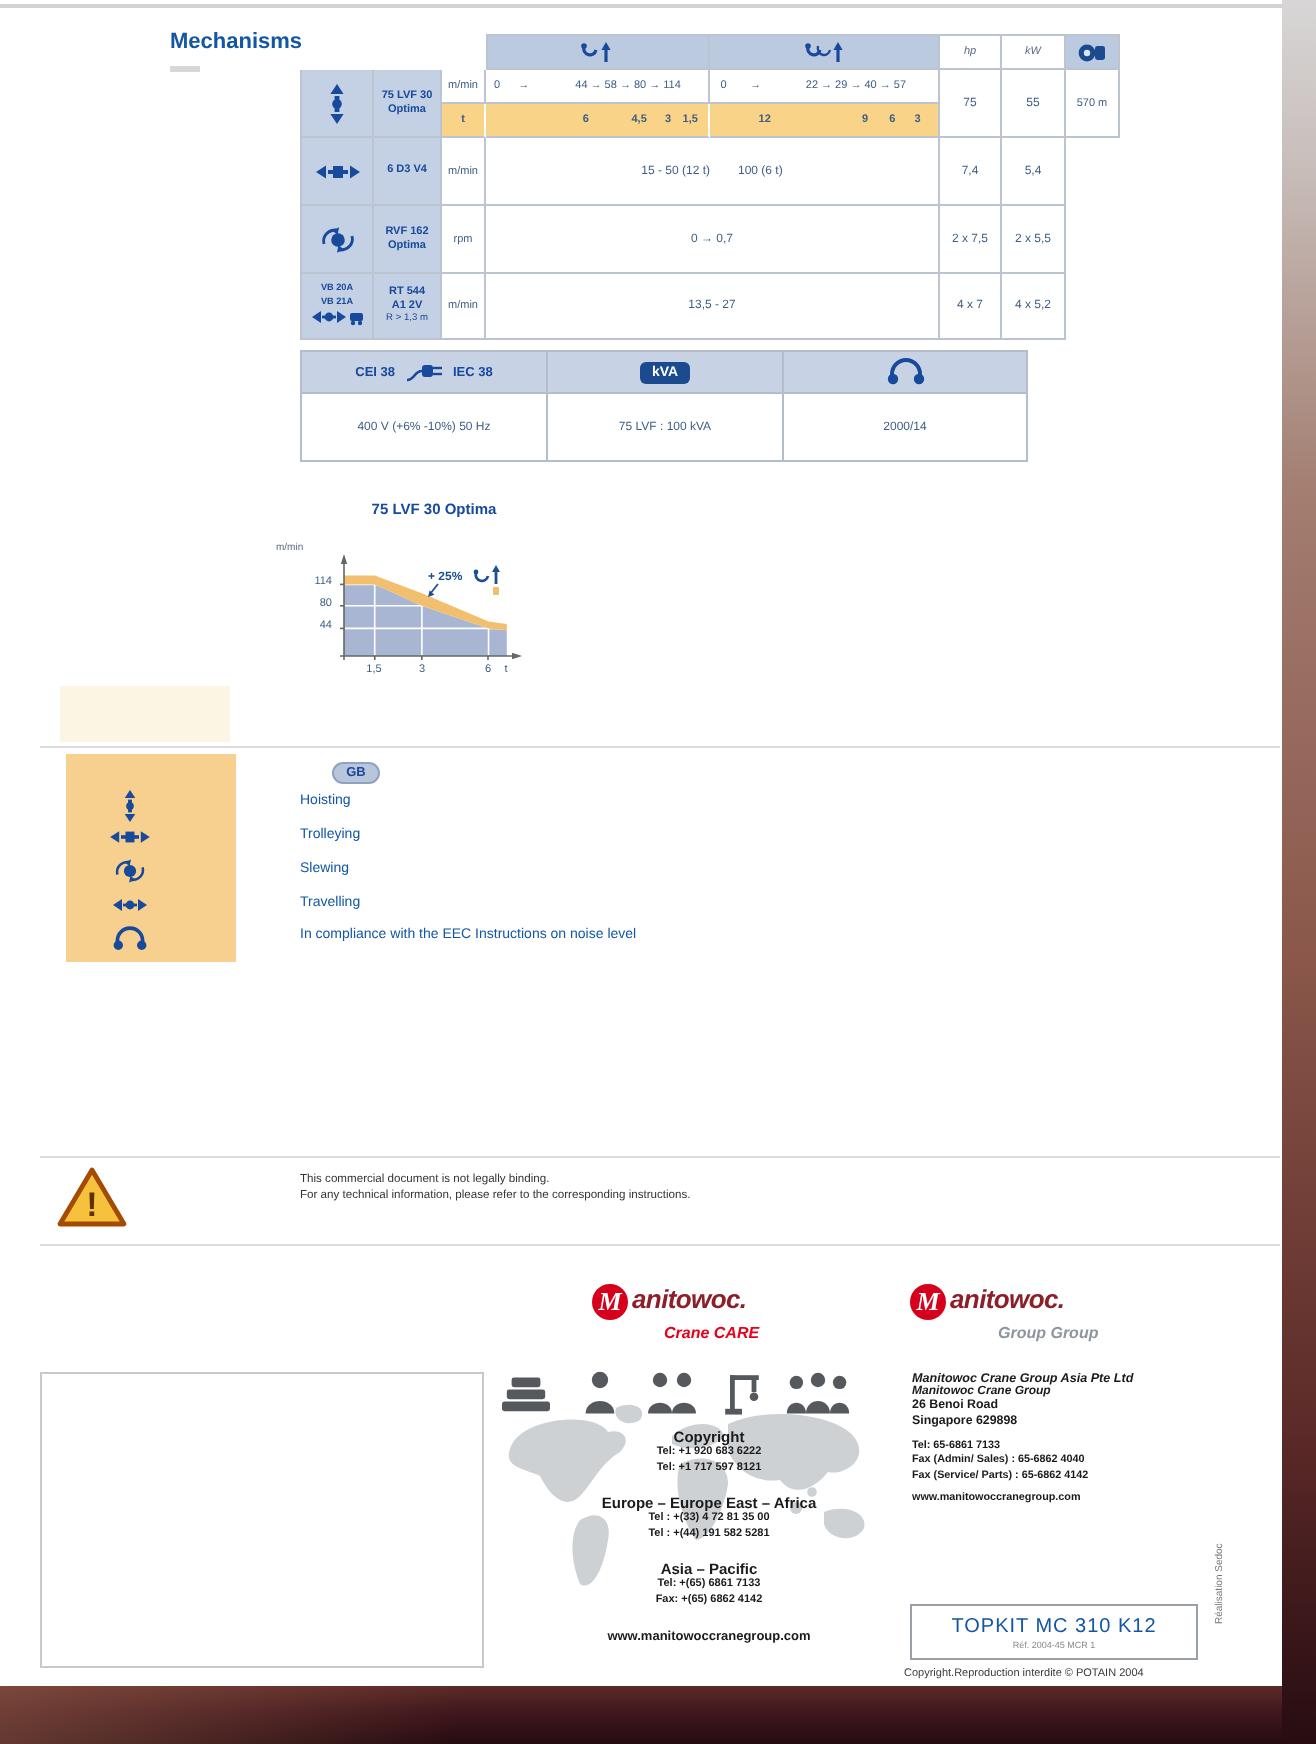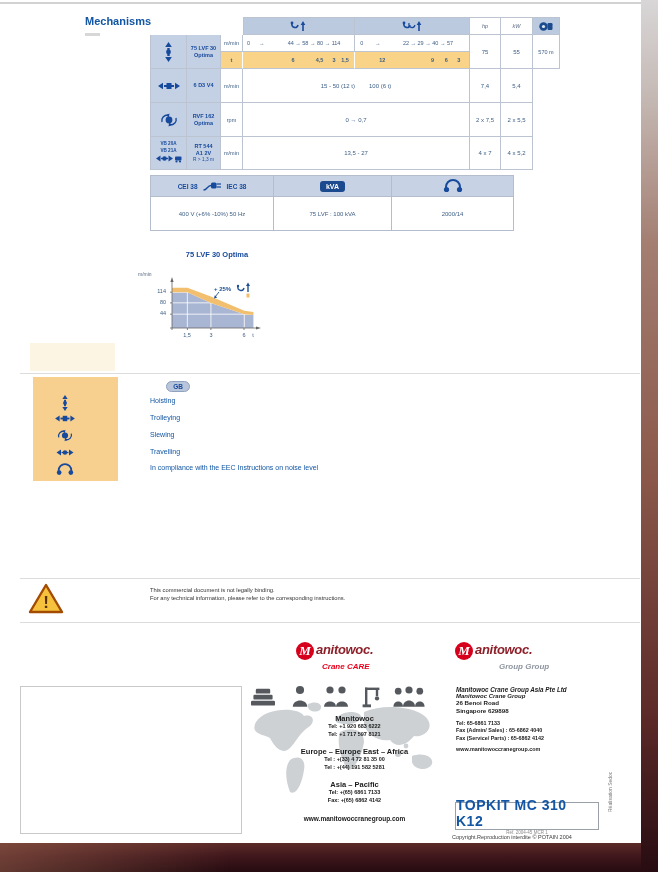--- a/index.html
+++ b/index.html
@@ -88,21 +88,21 @@
 
   #address { left:456px; top:686px; width:170px; color:#1b1b1b; z-index:2; }
   .a1 { font-size:6.3px; font-weight:bold; font-style:italic; }
   .a2 { font-size:6px; font-weight:bold; font-style:italic; }
   .a3 { font-size:6.2px; font-weight:bold; line-height:1.35; }
   .a5 { font-size:5.4px; font-weight:bold; line-height:1.4; }
   #address .gap { height:4px; }
 
   #topkit-box { left:455px; top:802px; width:144px; height:28px; border:1px solid #9aa0a8; background:#fff;
     display:flex; flex-direction:column; align-items:center; justify-content:center; z-index:2; }
-  #topkit-name { font-size:14px; font-weight:bold; color:#1256a4; letter-spacing:0.5px; }
+  #topkit-name { font-size:10px; font-weight:normal; color:#1256a4; letter-spacing:0.5px; }
   #topkit-ref { font-size:4.5px; color:#8a8a8a; margin-top:1px; }
   #copyright { left:452px; top:834px; font-size:5.5px; color:#3a3a3a; z-index:2; }
   #side-note { left:607px; top:748px; height:64px; writing-mode:vertical-rl; transform:rotate(180deg);
     font-size:5px; color:#777; z-index:4; }
 </style>
 </head>
 <body>
 
 <div id="page">
 
@@ -401,21 +401,21 @@
     <div>This commercial document is not legally binding.</div>
     <div>For any technical information, please refer to the corresponding instructions.</div>
   </div>
   <div class="abs rule" style="top:622px;"></div>
 
   <div class="abs" style="left:296px; top:642px;">
     <div class="logo-row">
       <div class="m-circle">M</div>
       <div class="logo-word">anitowoc.</div>
     </div>
-    <div class="tagline-care" style="margin:2px 0 0 26px;">Crane CARE</div>
+    <div class="tagline-care" style="margin:2px 0 0 36px;">Crane CARE</div>
   </div>
   <div class="abs" style="left:455px; top:642px;">
     <div class="logo-row">
       <div class="m-circle">M</div>
       <div class="logo-word">anitowoc.</div>
     </div>
     <div class="tagline-group" style="margin:2px 0 0 44px;">Group Group</div>
   </div>
 
   <div class="abs" id="stamp-box"></div>
@@ -471,21 +471,21 @@
           <circle cx="14" cy="5" r="3"></circle>
           <circle cx="23" cy="6" r="2.8"></circle>
           <path d="M1,19 C1,13 9,13 9,19 Z"></path>
           <path d="M9,19 C9,12 19,12 19,19 Z"></path>
           <path d="M19,19 C19,13 27,13 27,19 Z"></path>
         </g>
       </svg>
   </div>
 
   <div class="abs" id="contacts">
-    <div class="c-title">Manitowoc</div>
+    <div class="c-title">Copyright</div>
     <div class="c-line">Tel: +1 920 683 6222</div>
     <div class="c-line">Tel: +1 717 597 8121</div>
     <div class="c-gap"></div>
     <div class="c-title">Europe – Europe East – Africa</div>
     <div class="c-line">Tel : +(33) 4 72 81 35 00</div>
     <div class="c-line">Tel : +(44) 191 582 5281</div>
     <div class="c-gap"></div>
     <div class="c-title">Asia – Pacific</div>
     <div class="c-line">Tel: +(65) 6861 7133</div>
     <div class="c-line">Fax: +(65) 6862 4142</div>

